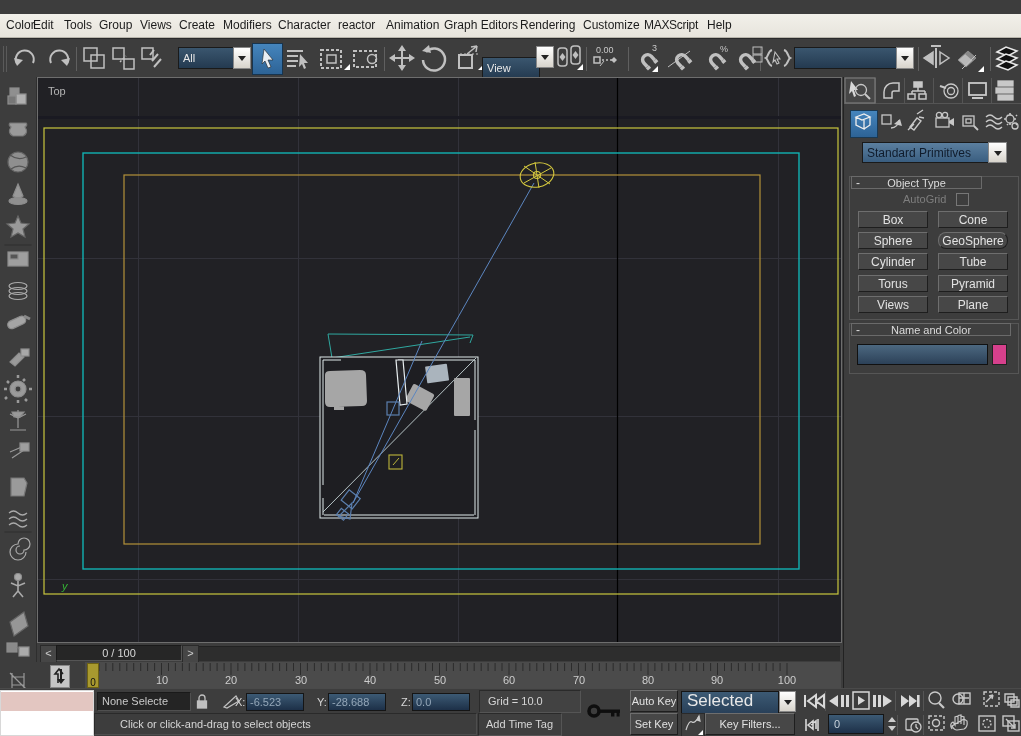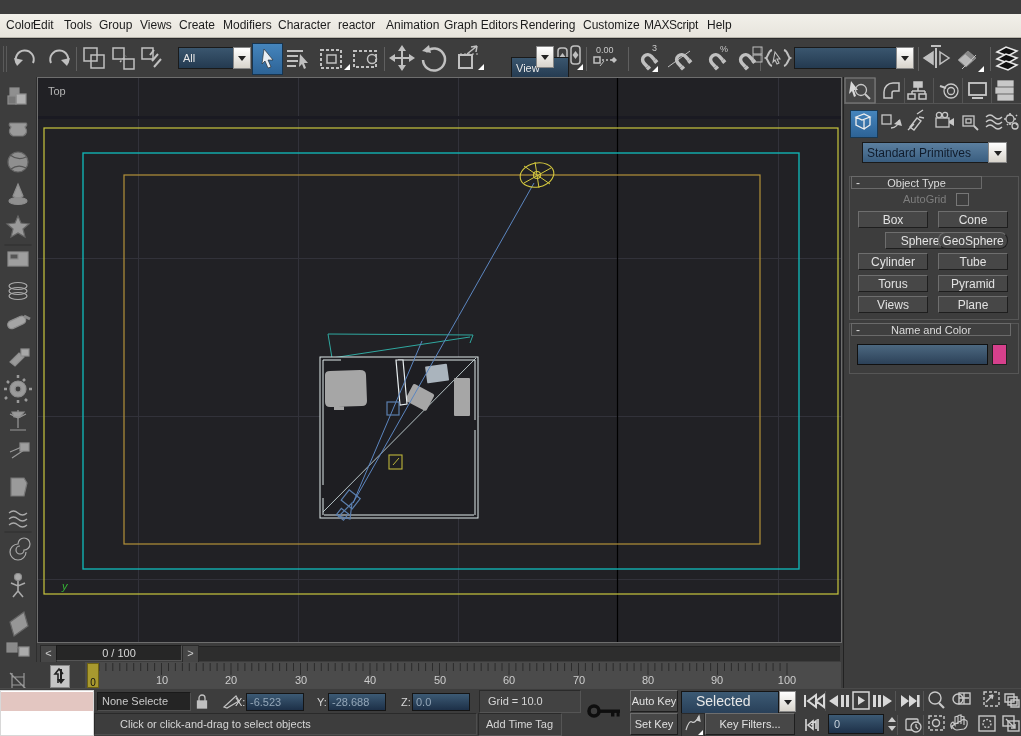--- a/index.html
+++ b/index.html
@@ -165,21 +165,21 @@
 
     <div class="ddfield" style="left:178px;top:8px;width:53px;height:20px;">All</div>
     <div class="ddbtn" style="left:233px;top:8px;width:16px;height:20px;"></div>
 
     <div class="abs" style="left:252px;top:4px;width:29px;height:30px;background:linear-gradient(#4585bd,#2d6396);border:1px solid #17344e;">
       <svg width="29" height="30">
           <path d="M11 5l9 11-5 0 3 7-3 1-3-7-3 3z" fill="#e8eef4" stroke="#222" stroke-width="0.6"></path>
         </svg>
     </div>
 
-    <div class="ddfield" style="left:482px;top:18px;width:52px;height:20px;margin-left:29px;">View</div>
+    <div class="ddfield" style="left:482px;top:18px;width:52px;height:20px;">View</div>
     <div class="ddbtn" style="left:536px;top:7px;width:16px;height:20px;"></div>
 
     <div class="ddfield" style="left:794px;top:8px;width:100px;height:20px;"></div>
     <div class="ddbtn" style="left:896px;top:8px;width:16px;height:20px;"></div>
   </div>
   <div class="abs" id="leftstrip">
     <svg width="36" height="613" fill="none" stroke="#8d8d8d" stroke-width="1.2">
       <path d="M4.5 168h27M4.5 455h27" stroke="#2e2e2e"></path>
 
       <g>
@@ -368,21 +368,21 @@
     <div class="ddfield" style="left:18px;top:65px;width:124px;height:19px;color:#101c2c;font-size:12px;background:linear-gradient(#5b7f9f,#3a5e80);">Standard Primitives</div>
     <div class="ddbtn" style="left:144px;top:65px;width:17px;height:19px;"></div>
 
     <div class="abs" style="left:5px;top:99px;width:168px;height:142px;border:1px solid #565656;"></div>
     <div class="rollhdr" style="left:7px;top:99px;width:131px;height:13px;line-height:13px;">Object Type</div>
     <div class="abs" style="left:12px;top:99px;color:#ddd;font-size:12px;">-</div>
     <div class="abs" style="left:59px;top:116px;color:#7e7e7e;font-size:11px;">AutoGrid</div>
     <div class="abs" style="left:112px;top:116px;width:11px;height:11px;border:1px solid #777;background:#3d3d3d;"></div>
     <div class="btn3d" style="left:14px;top:134px;width:70px;height:17px;line-height:16px;">Box</div>
     <div class="btn3d" style="left:94px;top:134px;width:70px;height:17px;line-height:16px;">Cone</div>
-    <div class="btn3d" style="left:14px;top:155px;width:70px;height:17px;line-height:16px;margin-left:27px;">Sphere</div>
+    <div class="btn3d" style="left:14px;top:155px;width:70px;height:17px;line-height:16px;">Sphere</div>
     <div class="btn3d" style="left:94px;top:155px;width:70px;height:17px;line-height:16px;border-radius:8px;">GeoSphere</div>
     <div class="btn3d" style="left:14px;top:176px;width:70px;height:17px;line-height:16px;">Cylinder</div>
     <div class="btn3d" style="left:94px;top:176px;width:70px;height:17px;line-height:16px;">Tube</div>
     <div class="btn3d" style="left:14px;top:198px;width:70px;height:17px;line-height:16px;">Torus</div>
     <div class="btn3d" style="left:94px;top:198px;width:70px;height:17px;line-height:16px;">Pyramid</div>
     <div class="btn3d" style="left:14px;top:219px;width:70px;height:17px;line-height:16px;">Views</div>
     <div class="btn3d" style="left:94px;top:219px;width:70px;height:17px;line-height:16px;">Plane</div>
 
     <div class="abs" style="left:5px;top:246px;width:168px;height:49px;border:1px solid #565656;"></div>
     <div class="rollhdr" style="left:7px;top:246px;width:160px;height:13px;line-height:13px;">Name and Color</div>
@@ -441,21 +441,21 @@
     <div class="abs" style="left:478px;top:24px;width:82px;height:21px;background:#3f3f3f;border:1px solid;border-color:#2a2a2a #555 #555 #2a2a2a;"></div>
     <div class="stxt" style="left:486px;top:29px;">Add Time Tag</div>
     <svg class="abs" style="left:587px;top:13px" width="36" height="20" fill="#0e0e0e">
       <circle cx="7" cy="9" r="5" fill="none" stroke="#0e0e0e" stroke-width="3.6"></circle>
       <rect x="12" y="7.5" width="21" height="3.4"></rect>
         <rect x="24" y="10" width="3.4" height="4.5"></rect>
         <rect x="29.6" y="10" width="3" height="4.5"></rect>
     </svg>
     <div class="btn3d" style="left:630px;top:1px;width:48px;height:22px;line-height:21px;font-size:11px;">Auto Key</div>
     <div class="btn3d" style="left:630px;top:24px;width:48px;height:22px;line-height:21px;font-size:11px;">Set Key</div>
-    <div class="bluefield" style="left:681px;top:2px;width:98px;height:36px;color:#e8e8e8;font-size:14px;line-height:18px;padding-left:14px;">Selected</div>
+    <div class="bluefield" style="left:681px;top:2px;width:98px;height:36px;color:#e8e8e8;font-size:17px;line-height:18px;padding-left:5px;">Selected</div>
     <div class="ddbtn" style="left:779px;top:2px;width:15px;height:19px;"></div>
     <div class="abs" style="left:681px;top:24px;width:22px;height:22px;background:#3f3f3f;border:1px solid #2a2a2a;">
       <svg width="22" height="22" fill="none" stroke="#ccc" stroke-width="1.2">
           <path d="M4 16q3-10 6-8t7-6"></path>
           <path d="M15 6l2-4 1 5z" fill="#ccc"></path>
           <path d="M16 21l5 0 0-5z" fill="#fff" stroke="none"></path>
         </svg>
     </div>
     <div class="btn3d" style="left:705px;top:24px;width:90px;height:22px;line-height:21px;font-size:11px;">Key Filters...</div>
     <svg class="abs" style="left:800px;top:0" width="221px" height="48" fill="#d8d8d8" stroke="none">

